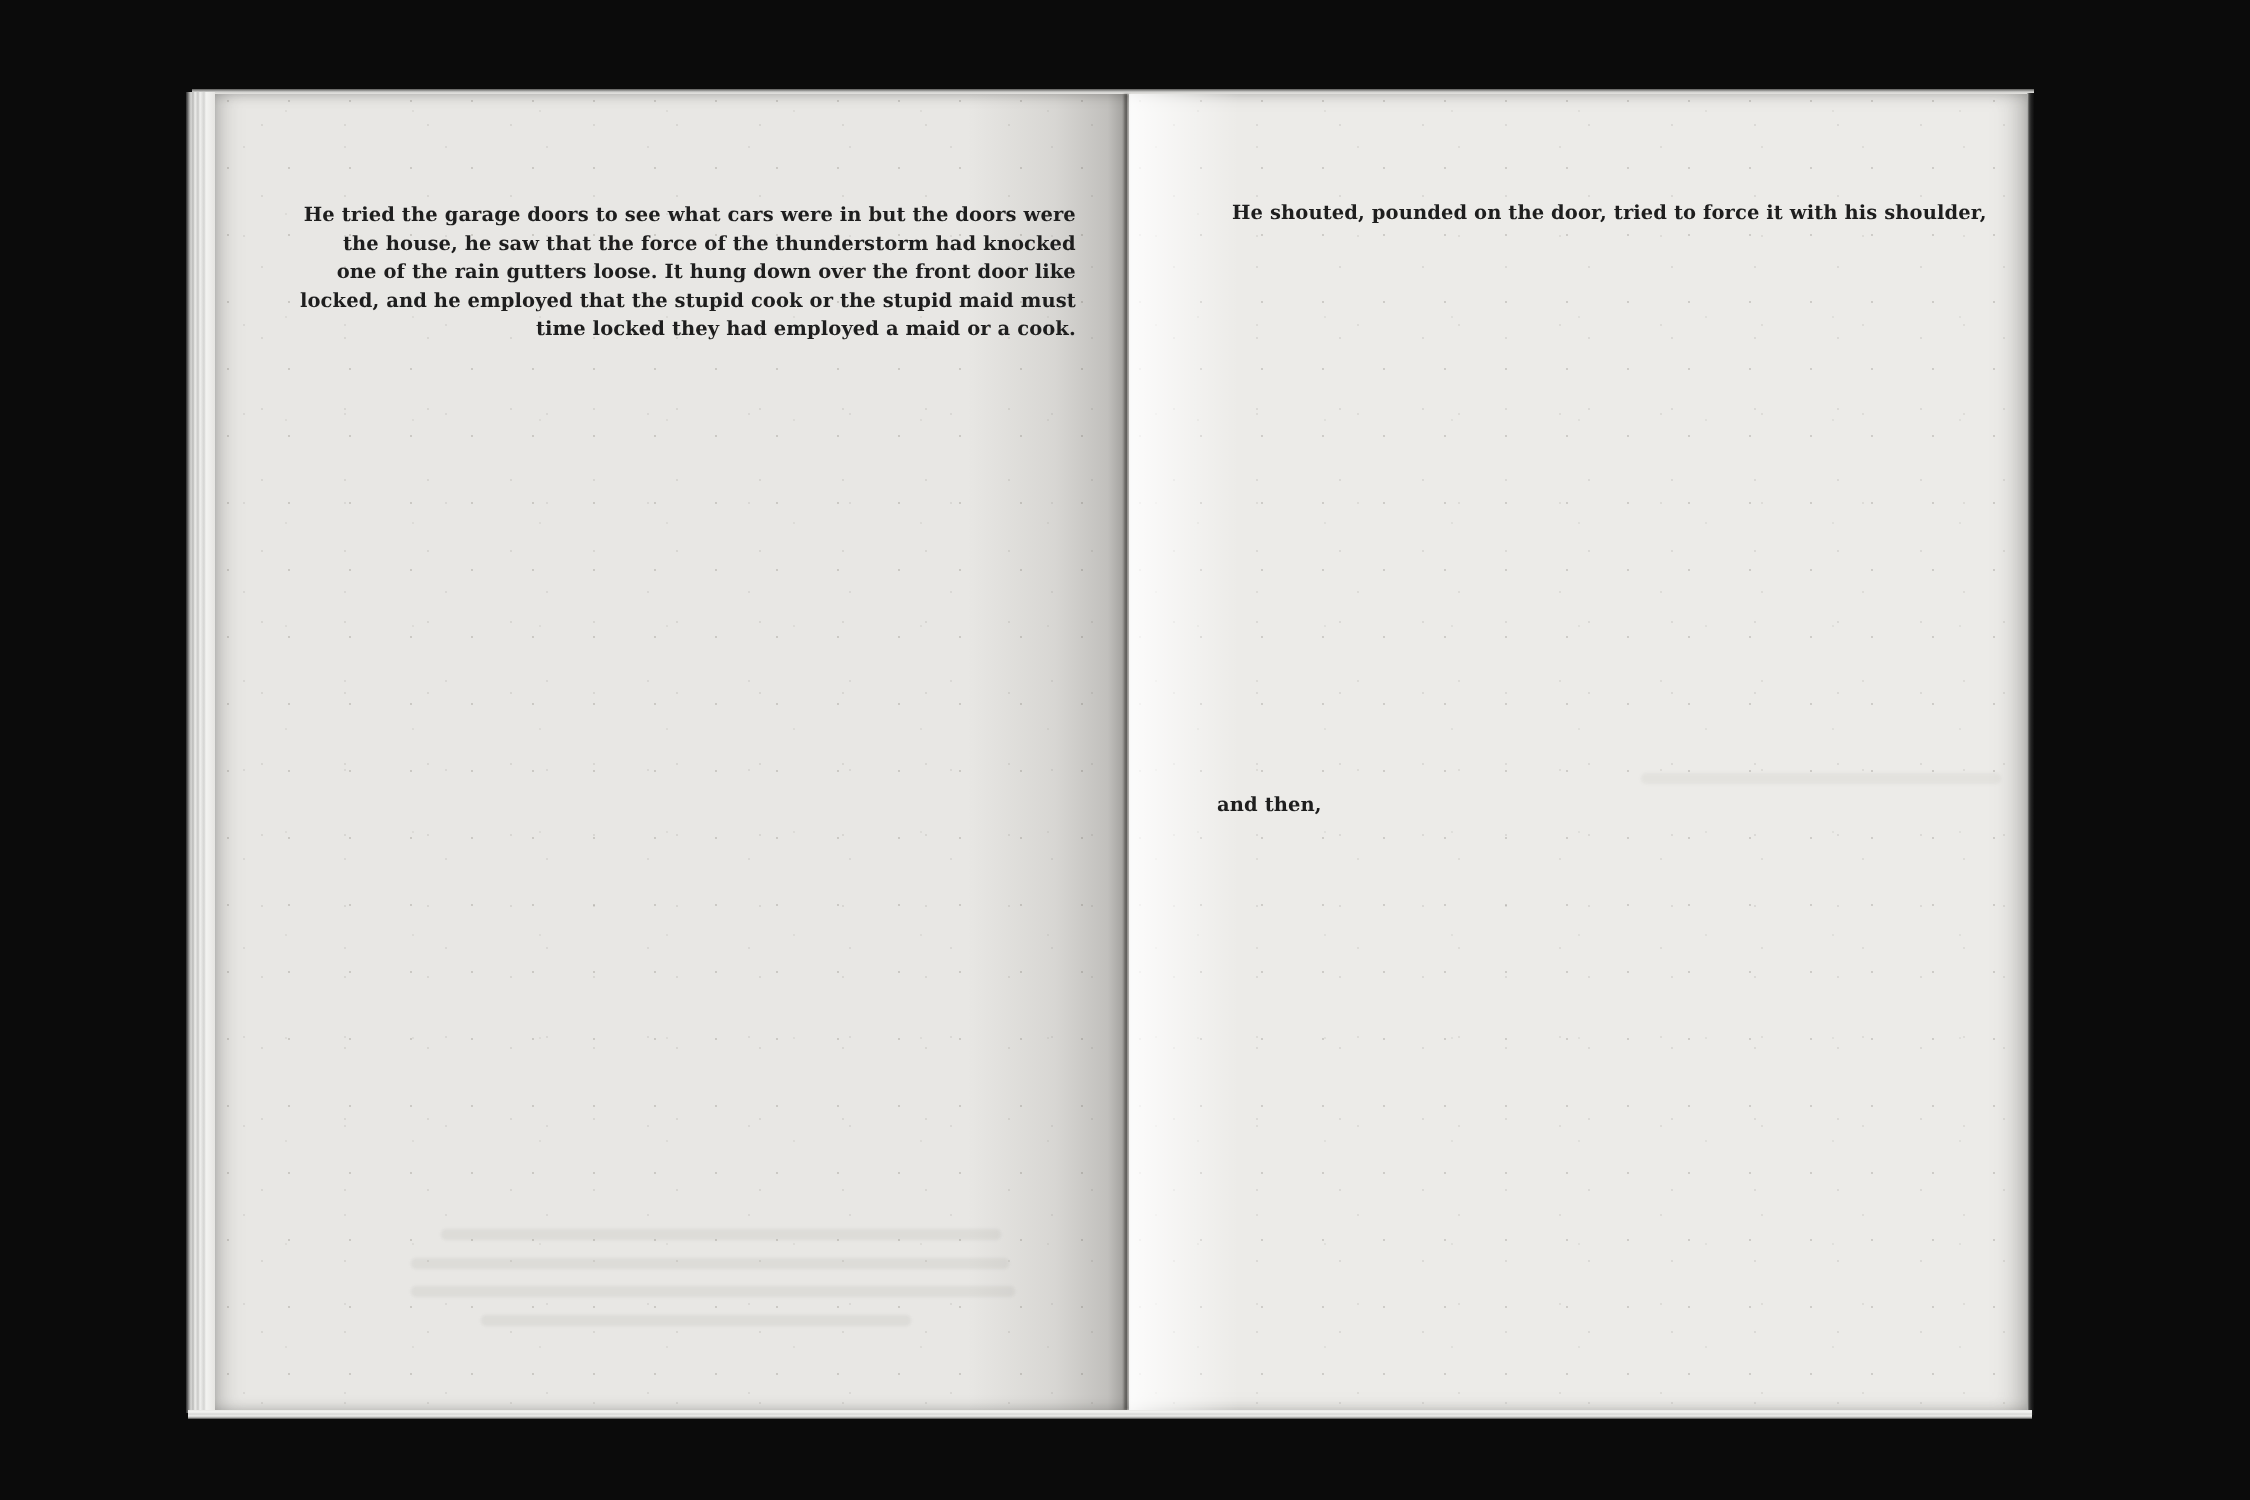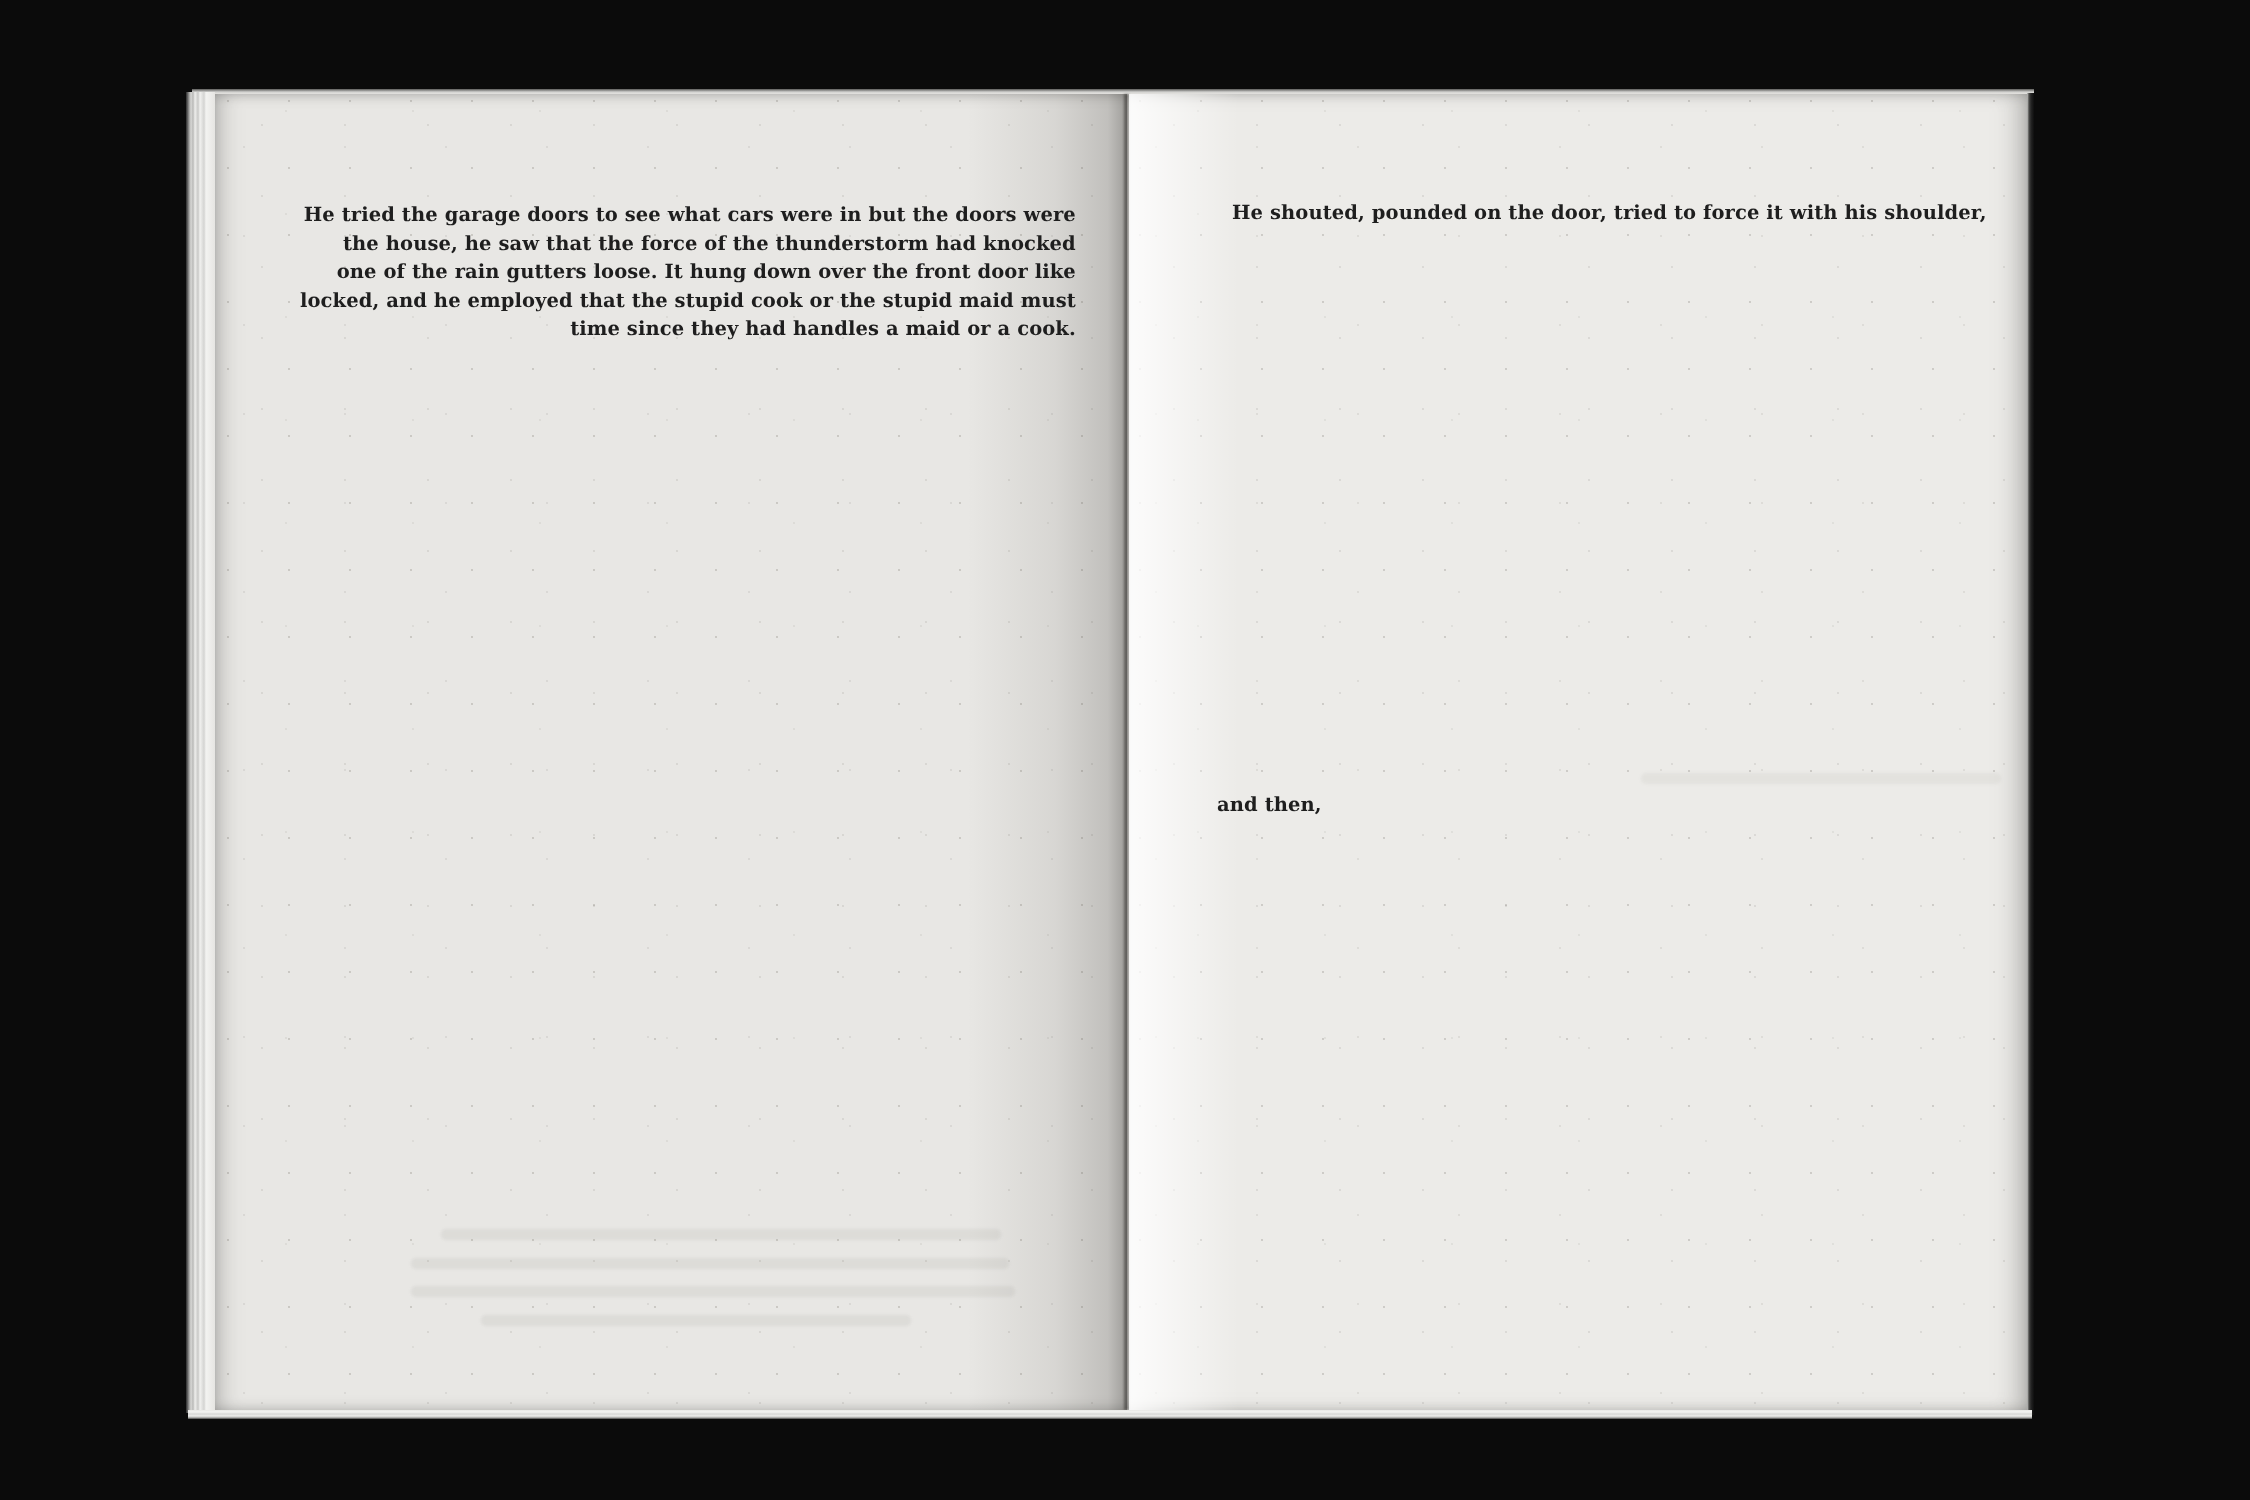--- a/index.html
+++ b/index.html
@@ -186,21 +186,21 @@
     </div>
     <div class="ghost ghost-right">
       <div class="g-row"></div>
     </div>
 
     <div class="print left-paragraph">
       <div class="line">He tried the garage doors to see what cars were in but the doors were</div>
       <div class="line">the house, he saw that the force of the thunderstorm had knocked</div>
       <div class="line">one of the rain gutters loose. It hung down over the front door like</div>
       <div class="line">locked, and he employed that the stupid cook or the stupid maid must</div>
-      <div class="line">time since they had handles a maid or a cook.</div>
+      <div class="line">time locked they had employed a maid or a cook.</div>
     </div>
 
     <div class="print right-sentence">He shouted, pounded on the door, tried to force it with his shoulder,</div>
 
     <div class="print right-phrase">and then,</div>
 
   </div>
 </div>
 
 </body></html>

